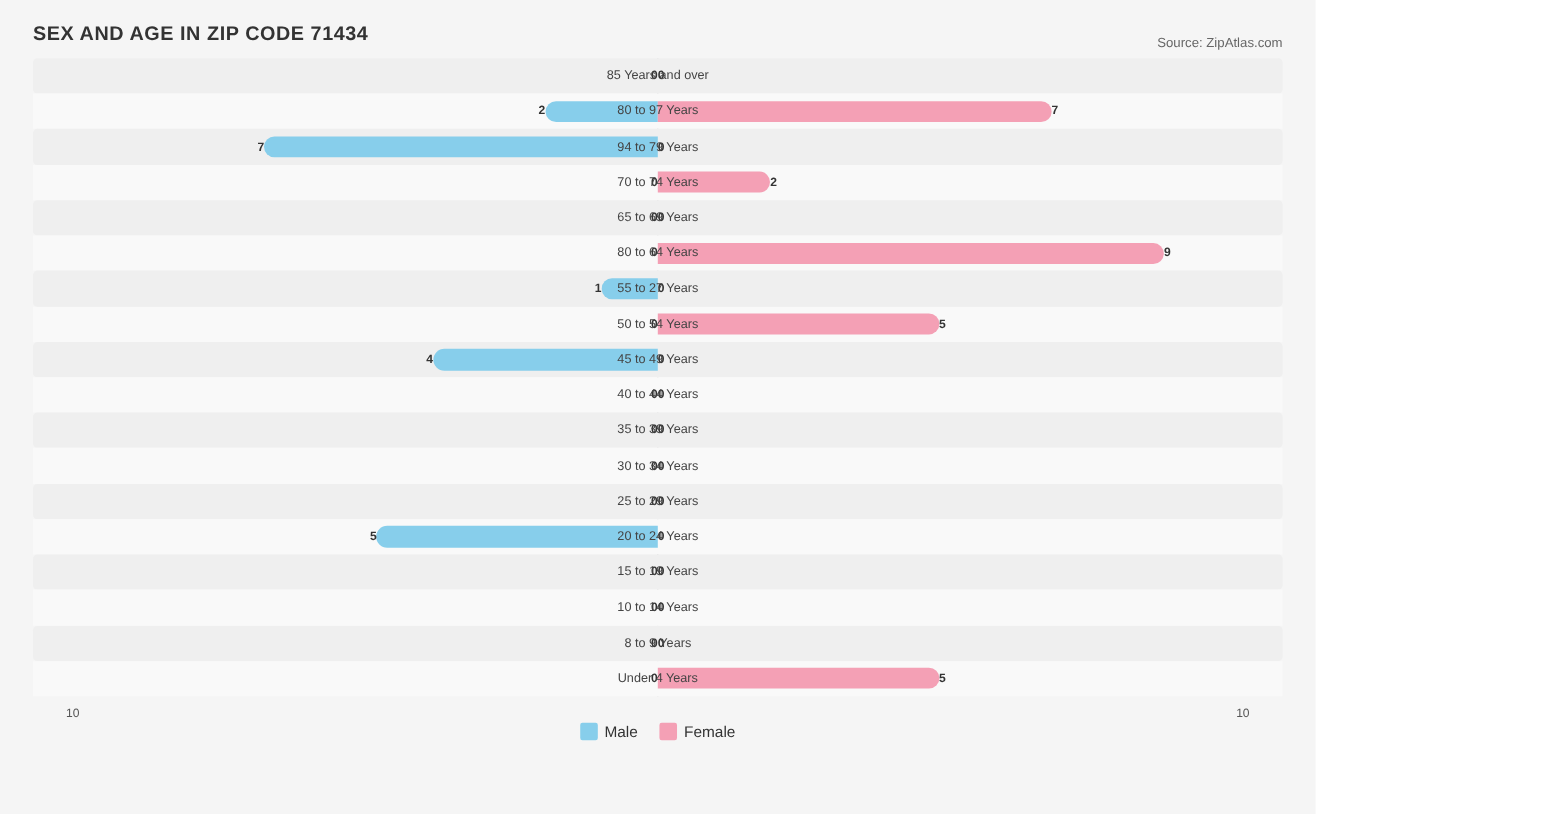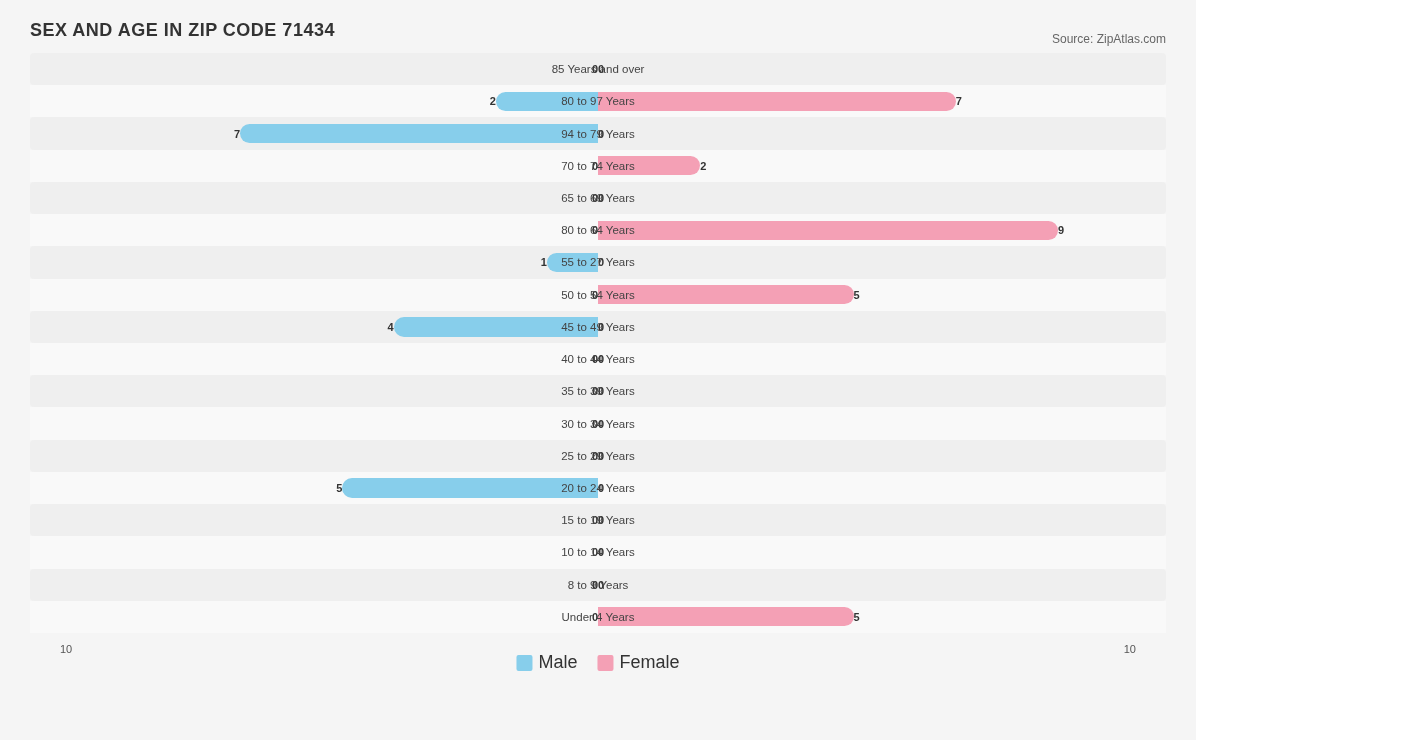--- a/index.html
+++ b/index.html
@@ -113,21 +113,21 @@
       transform: translateX(4px) translateY(-50%);
     }
     .legend {
       position: absolute;
       bottom: 10px;
       left: 50%;
       transform: translateX(-50%);
       display: flex;
       align-items: center;
       gap: 20px;
-      font-size: 18px;
+      font-size: 14px;
       color: #333;
     }
     .legend-item {
       display: flex;
       align-items: center;
       gap: 6px;
     }
     .legend-box {
       width: 16px;
       height: 16px;

